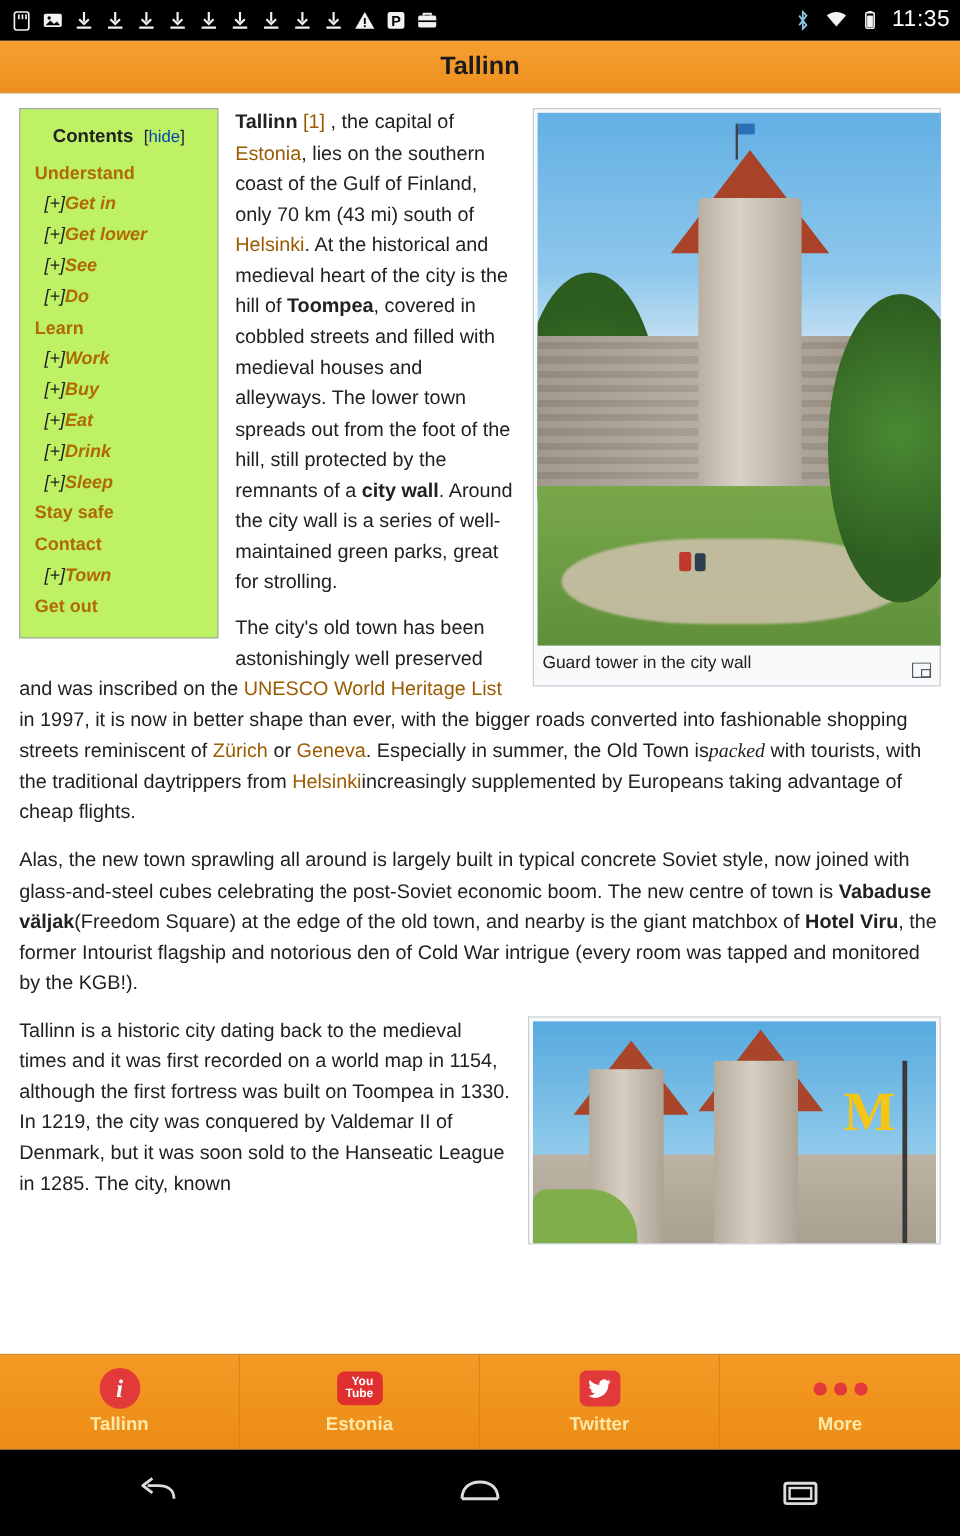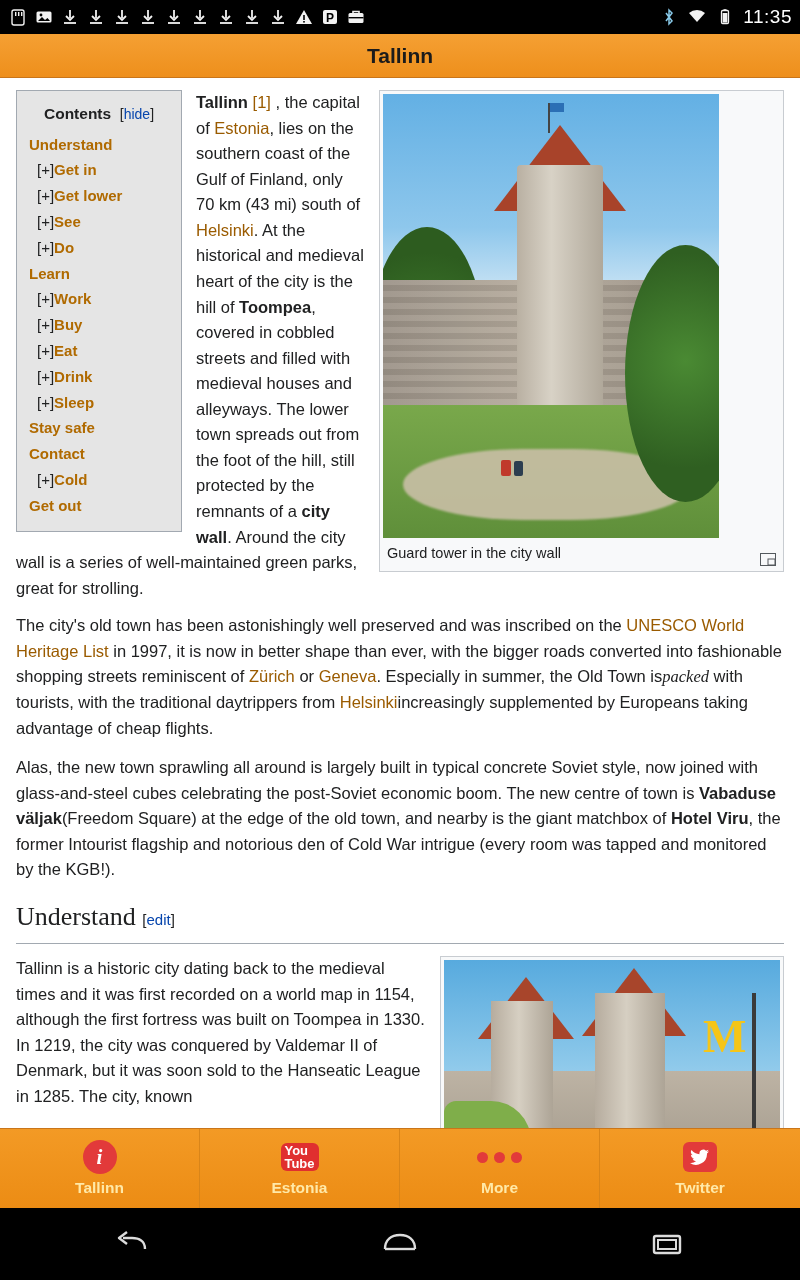--- a/index.html
+++ b/index.html
@@ -38,39 +38,39 @@
     flex: 1 1 auto; position: relative; overflow: hidden;
     padding: 12px 16px 0 16px;
     font-size: 16.5px; line-height: 1.55; color: #202122;
     background:#fff;
   }
   a, .lnk { color: #9a5b00; text-decoration: none; }
   .toc {
     float: left;
     width: 166px;
     border: 1px solid #a2a9b1;
-    background: #e5e5e5;
+    background: #bef264;
     padding: 10px 12px 12px 12px;
     margin: 0 14px 8px 0;
     font-size: 15px;
     line-height: 1.72;
   }
   .toc-head { text-align: center; font-weight: bold; font-size: 15.5px; color:#202122; margin-bottom: 4px;}
   .toc-head .hide { font-weight: normal; color:#202122; font-size: 14px; }
   .toc-head .hide a { color:#0645ad; }
   .toc ul { list-style: none; }
   .toc li { white-space: nowrap; }
   .toc li .tgl { color:#202122; font-weight: normal; }
   .toc li a { color: #b06a00; font-weight: bold; }
   .toc li.l1 > a { font-weight: bold; }
-  .toc li.l2 { padding-left: 8px; }
+  .toc li.l2 { padding-left: 8px; font-style: italic; }
 
   .thumb {
     float: right;
-    width: 405px;
+    width: 340px;
     border: 1px solid #c8ccd1;
     background: #f8f9fa;
     margin: 0 0 10px 14px;
     padding: 3px 3px 0 3px;
   }
   .thumb .img { width: 336px; height: 444px; position: relative; overflow: hidden; }
   .thumb .cap {
     font-size: 14.5px; color: #202122; padding: 6px 4px 8px 4px;
     position: relative; line-height: 1.3;
   }
@@ -132,21 +132,21 @@
     position: relative;
   }
   .tb-item:last-child { border-right: none; }
   .tb-label { font-size: 15.5px; color: #ffe9a8; font-weight: bold; }
   .tb-icon { height: 34px; display: flex; align-items: center; justify-content: center; }
   .ic-info { width: 34px; height: 34px; border-radius: 50%; background: #e23a3a; color: #fff;
              display:flex; align-items:center; justify-content:center; font-size:21px; font-style:italic;
              font-family:"Liberation Serif",serif; font-weight:bold; }
   .ic-yt { width: 38px; height: 28px; border-radius: 6px; background: #e02f2f; color:#fff;
            display:flex; align-items:center; justify-content:center; }
-  .ic-yt span { font-size: 13px; line-height: 1; font-weight: bold; text-align:left; }
+  .ic-yt span { font-size: 10px; line-height: 1; font-weight: bold; text-align:right; }
   .ic-tw { width: 34px; height: 30px; background:#e23a3a; border-radius:6px; display:flex;align-items:center;justify-content:center;}
   .ic-more { display:flex; gap:6px; }
   .ic-more i { width: 11px; height: 11px; border-radius: 50%; background:#e23a3a; display:block; }
 
   
   .navbar {
     flex: 0 0 72px; background:#000; display:flex; align-items:center; justify-content:space-around;
   }
   .nav-btn { width: 70px; height: 48px; display:flex; align-items:center; justify-content:center; }
 
@@ -289,21 +289,21 @@
         <li class="l2"><span class="tgl">[+]</span><a href="#">See</a></li>
         <li class="l2"><span class="tgl">[+]</span><a href="#">Do</a></li>
         <li class="l1"><a href="#">Learn</a></li>
         <li class="l2"><span class="tgl">[+]</span><a href="#">Work</a></li>
         <li class="l2"><span class="tgl">[+]</span><a href="#">Buy</a></li>
         <li class="l2"><span class="tgl">[+]</span><a href="#">Eat</a></li>
         <li class="l2"><span class="tgl">[+]</span><a href="#">Drink</a></li>
         <li class="l2"><span class="tgl">[+]</span><a href="#">Sleep</a></li>
         <li class="l1"><a href="#">Stay safe</a></li>
         <li class="l1"><a href="#">Contact</a></li>
-        <li class="l2"><span class="tgl">[+]</span><a href="#">Cold</a></li>
+        <li class="l2"><span class="tgl">[+]</span><a href="#">Town</a></li>
         <li class="l1"><a href="#">Get out</a></li>
       </ul>
     </div>
 
     <div class="thumb">
       <div class="img photo1">
         <div class="p1-sky"></div>
         <div class="p1-tree-l"></div>
         <div class="p1-wall"></div>
         <div class="p1-roof"></div>
@@ -333,24 +333,20 @@
     </p>
 
     <p>
       <span>The city's old town has been astonishingly well preserved and was inscribed on the </span><a href="#">UNESCO World Heritage List</a><span> in 1997, it is now in better shape than ever, with the bigger roads converted into fashionable shopping streets reminiscent of </span><a href="#">Zürich</a><span> or </span><a href="#">Geneva</a><span>. Especially in summer, the Old Town is</span><i>packed</i><span> with tourists, with the traditional daytrippers from </span><a href="#">Helsinki</a><span>increasingly supplemented by Europeans taking advantage of cheap flights.</span>
     </p>
 
     <p>
       <span>Alas, the new town sprawling all around is largely built in typical concrete Soviet style, now joined with glass-and-steel cubes celebrating the post-Soviet economic boom. The new centre of town is </span><b>Vabaduse väljak</b><span>(Freedom Square) at the edge of the old town, and nearby is the giant matchbox of </span><b>Hotel Viru</b><span>, the former Intourist flagship and notorious den of Cold War intrigue (every room was tapped and monitored by the KGB!).</span>
     </p>
 
-    <h2 class="section">
-      <span>Understand</span>
-      <span class="edit"><span>[</span><a href="#">edit</a><span>]</span></span>
-    </h2>
 
     <div class="thumb" style="width:344px;margin-bottom:0;">
       <div class="img photo2" style="height:185px;">
         <div class="p2-sky"></div>
         <div class="p2-wall"></div>
         <div class="p2-t1r"></div>
         <div class="p2-t1"></div>
         <div class="p2-t2r"></div>
         <div class="p2-t2"></div>
         <div class="p2-pole"></div>
@@ -374,38 +370,38 @@
     <div class="tb-item">
       <div class="tb-icon">
           <div class="ic-yt">
             <span>You<br>Tube</span>
           </div>
         </div>
       <div class="tb-label">Estonia</div>
     </div>
     <div class="tb-item">
       <div class="tb-icon">
+        <div class="ic-tw">
+            <svg width="20" height="17" viewBox="0 0 20 17">
+              <path d="M19 2.2a7.6 7.6 0 0 1-2.2.6A3.9 3.9 0 0 0 18.5.7a7.7 7.7 0 0 1-2.5 1A3.85 3.85 0 0 0 9.5 5.2 11 11 0 0 1 1.5 1.1a3.9 3.9 0 0 0 1.2 5.1 3.8 3.8 0 0 1-1.7-.5 3.85 3.85 0 0 0 3.1 3.8 3.9 3.9 0 0 1-1.7.1 3.86 3.86 0 0 0 3.6 2.7A7.8 7.8 0 0 1 0 14a11 11 0 0 0 17-9.6c.8-.6 1.4-1.3 2-2.2z" fill="#fff"></path>
+            </svg>
+          </div>
+      </div>
+      <div class="tb-label">Twitter</div>
+    </div>
+    <div class="tb-item">
+      <div class="tb-icon">
           <div class="ic-more">
             <i></i>
             <i></i>
             <i></i>
           </div>
         </div>
       <div class="tb-label">More</div>
     </div>
-    <div class="tb-item">
-      <div class="tb-icon">
-        <div class="ic-tw">
-            <svg width="20" height="17" viewBox="0 0 20 17">
-              <path d="M19 2.2a7.6 7.6 0 0 1-2.2.6A3.9 3.9 0 0 0 18.5.7a7.7 7.7 0 0 1-2.5 1A3.85 3.85 0 0 0 9.5 5.2 11 11 0 0 1 1.5 1.1a3.9 3.9 0 0 0 1.2 5.1 3.8 3.8 0 0 1-1.7-.5 3.85 3.85 0 0 0 3.1 3.8 3.9 3.9 0 0 1-1.7.1 3.86 3.86 0 0 0 3.6 2.7A7.8 7.8 0 0 1 0 14a11 11 0 0 0 17-9.6c.8-.6 1.4-1.3 2-2.2z" fill="#fff"></path>
-            </svg>
-          </div>
-      </div>
-      <div class="tb-label">Twitter</div>
-    </div>
   </div>
 
   <div class="navbar">
     <div class="nav-btn">
       <svg width="44" height="34" viewBox="0 0 44 34">
           <path d="M34 22c0-8-6-11-13-11h-9" stroke="#dcdcdc" stroke-width="2.4" fill="none"></path>
           <path d="M16 5l-8 6 8 6" stroke="#dcdcdc" stroke-width="2.4" fill="none" stroke-linejoin="round"></path>
         </svg>
     </div>
     <div class="nav-btn">

